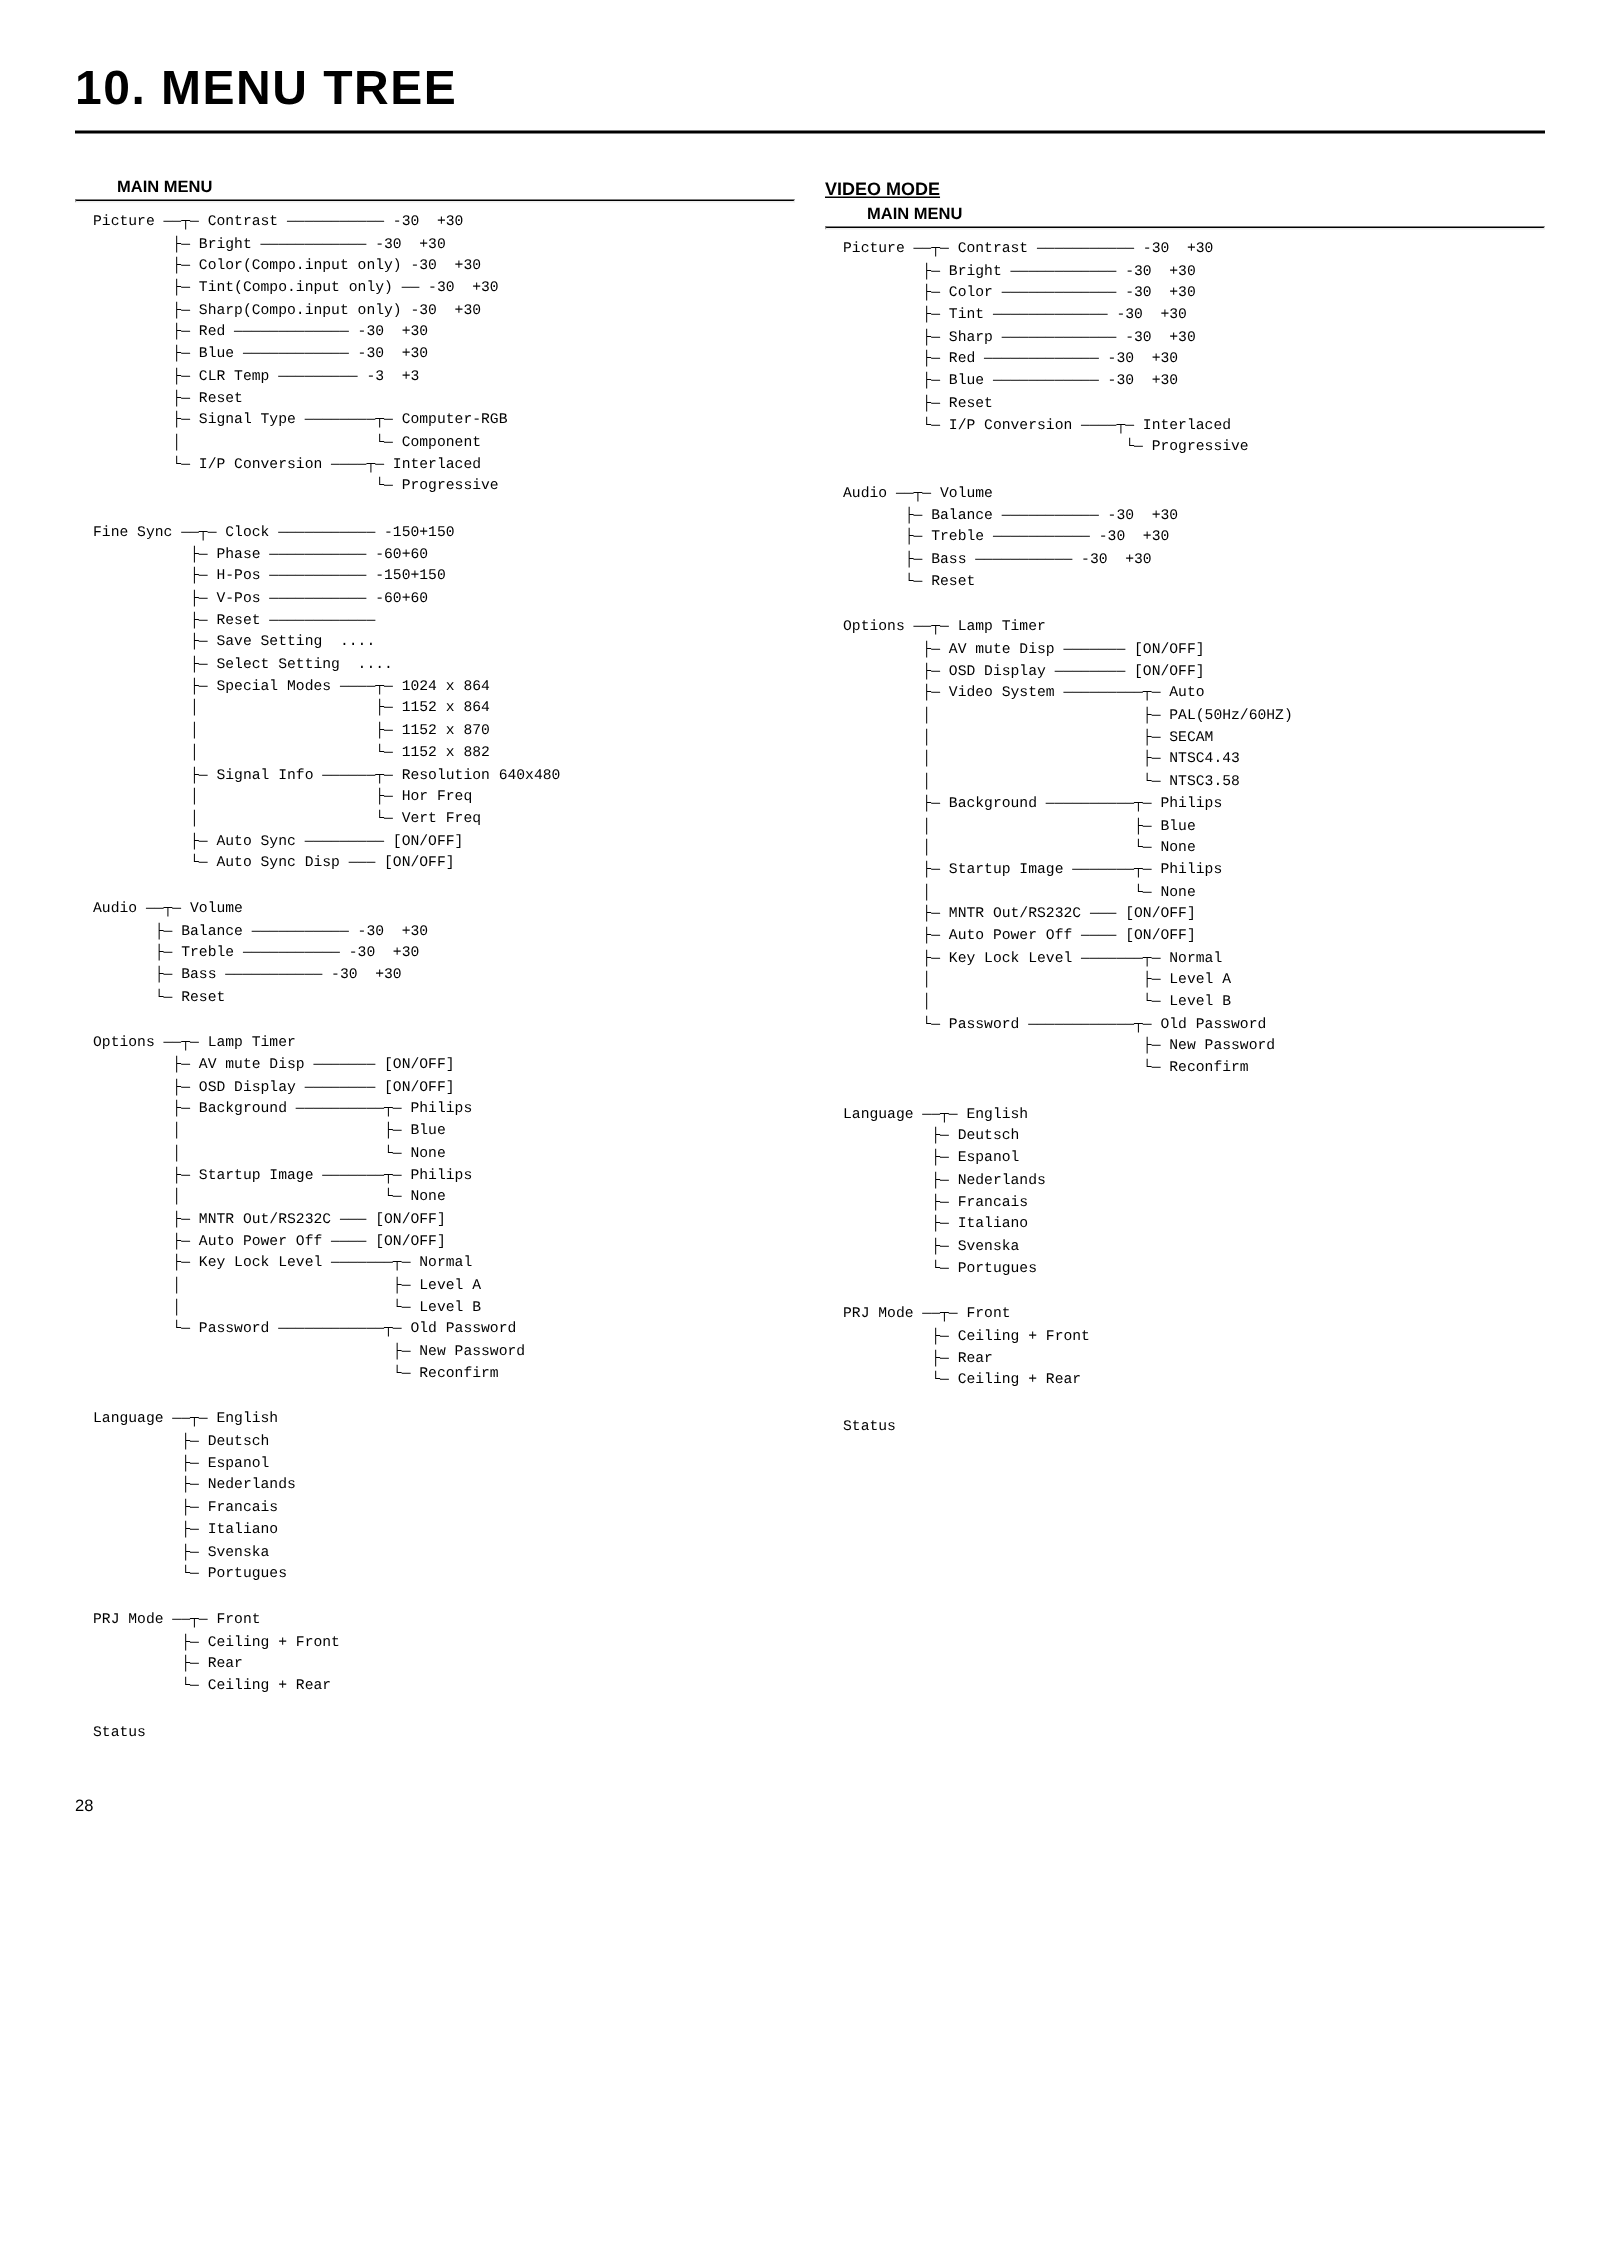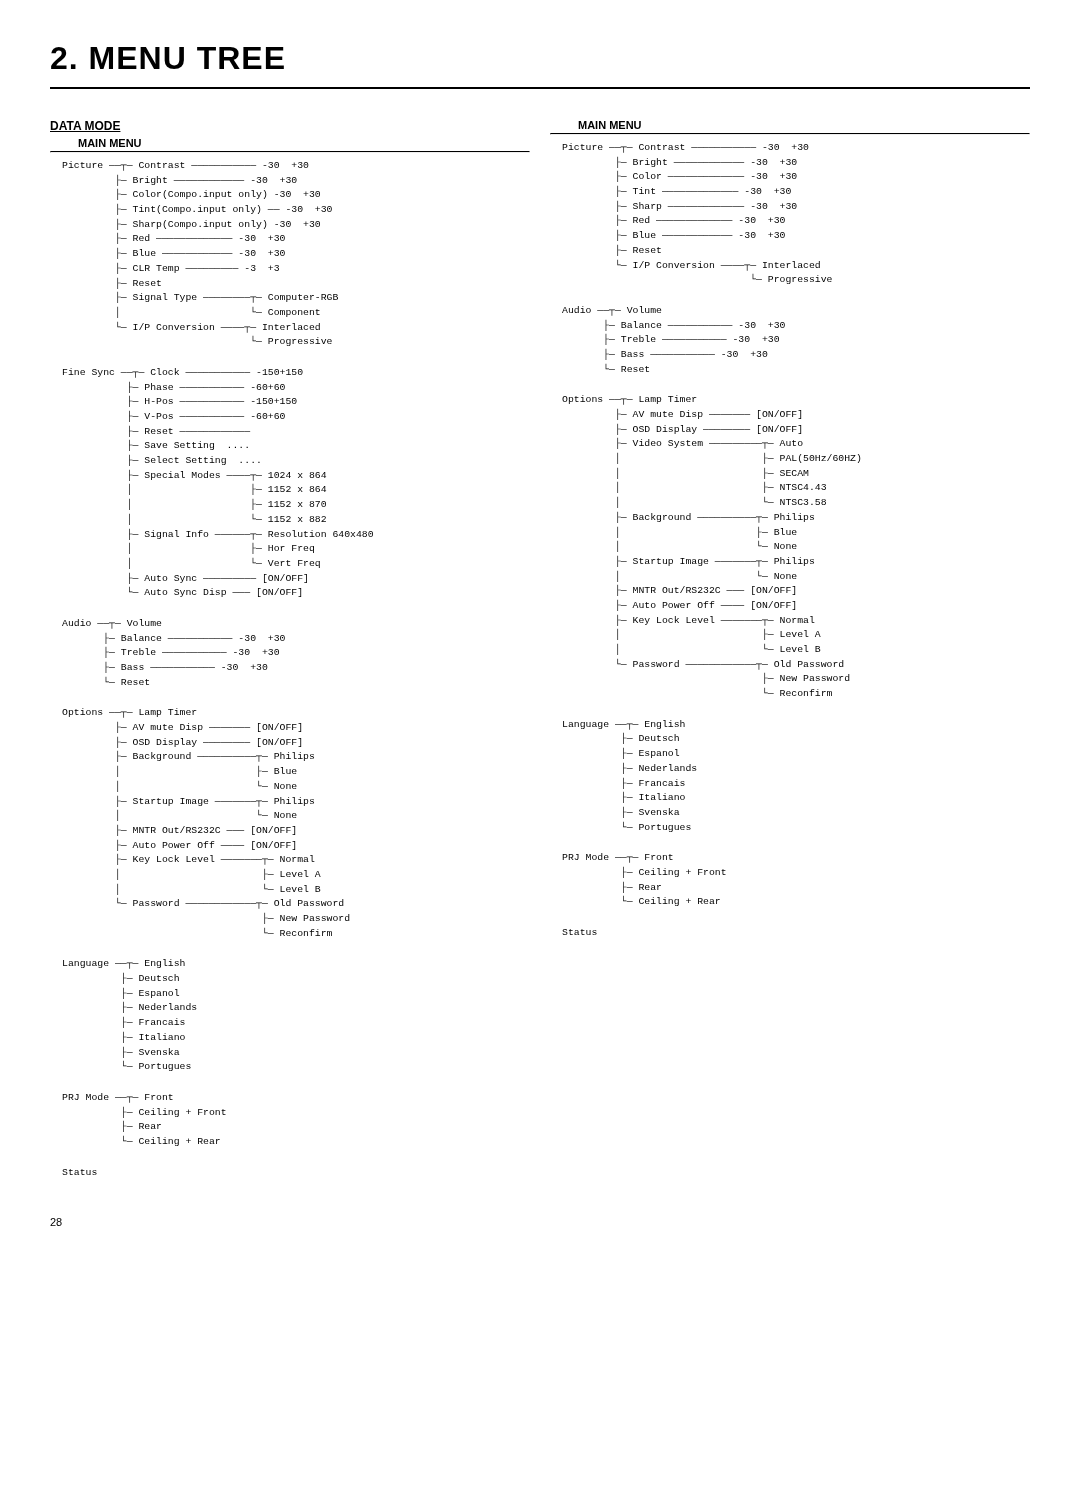--- a/index.html
+++ b/index.html
@@ -61,27 +61,26 @@
       padding-left: 28px;
     }
     .bottom-rule-header {
       border-top: 1px solid #000;
       margin-bottom: 6px;
     }
   </style>
 </head>
 <body>
 
-<h1 class="page-title">2. MENU TREE</h1>
+<h1 class="page-title">10. MENU TREE</h1>
 <hr class="top-rule">
 
 <div class="two-col">
 
   <div class="col">
-    <div class="section-header">DATA MODE</div>
     <div class="menu-header">MAIN MENU</div>
     <hr class="bottom-rule-header">
 
     <div class="mono-tree">Picture ——┬— Contrast ——————————— -30  +30
          ├— Bright ———————————— -30  +30
          ├— Color(Compo.input only) -30  +30
          ├— Tint(Compo.input only) —— -30  +30
          ├— Sharp(Compo.input only) -30  +30
          ├— Red ————————————— -30  +30
          ├— Blue ———————————— -30  +30
@@ -143,20 +142,21 @@
 
     <div class="mono-tree">PRJ Mode ——┬— Front
           ├— Ceiling + Front
           ├— Rear
           └— Ceiling + Rear</div>
 
     <div class="mono-tree">Status</div>
   </div>
 
   <div class="col">
+    <div class="section-header">VIDEO MODE</div>
     <div class="menu-header">MAIN MENU</div>
     <hr class="bottom-rule-header">
 
     <div class="mono-tree">Picture ——┬— Contrast ——————————— -30  +30
          ├— Bright ———————————— -30  +30
          ├— Color ————————————— -30  +30
          ├— Tint ————————————— -30  +30
          ├— Sharp ————————————— -30  +30
          ├— Red ————————————— -30  +30
          ├— Blue ———————————— -30  +30

